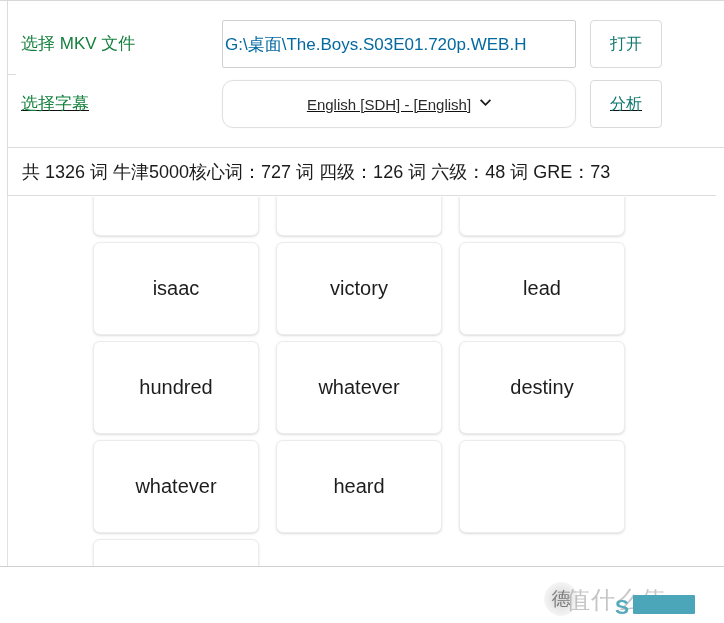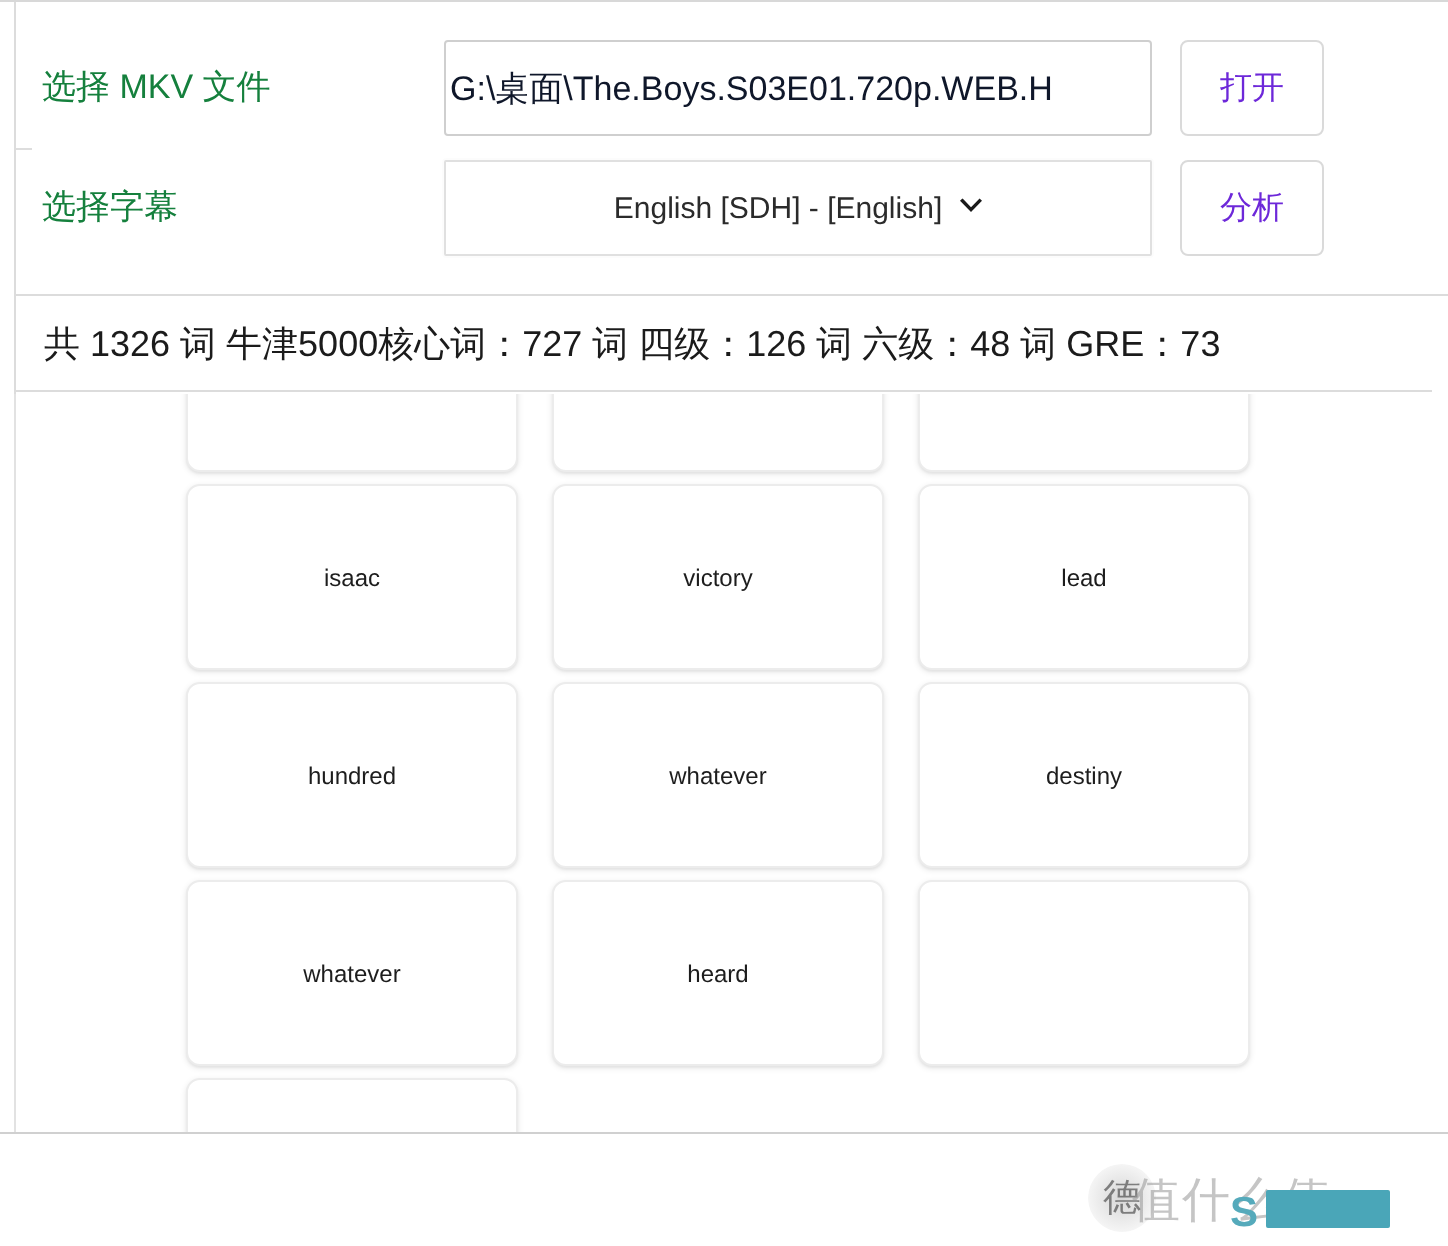--- a/index.html
+++ b/index.html
@@ -61,21 +61,21 @@
   }
   .form-row {
     position: absolute;
     left: 0;
     width: 100%;
     height: 60px;
     display: flex;
     align-items: center;
   }
   .form-row.row1 { top: 12px; }
-  .form-row.row2 { top: 72px; }
+  .form-row.row2 { top: 72px; text-decoration: underline; }
 
   .row-sep {
     position: absolute;
     left: 0;
     top: 72px;
     width: 8px;
     height: 1px;
     background: #dddddd;
   }
 
@@ -91,31 +91,31 @@
 
   .path-input {
     width: 354px;
     height: 48px;
     box-sizing: border-box;
     border: 1px solid #cfcfcf;
     border-radius: 2px;
     background: #ffffff;
     font-family: "Liberation Sans", "DejaVu Sans", sans-serif;
     font-size: 17px;
-    color: #0f172a;
+    color: #0369a1;
     padding: 0 0 0 2px;
     outline: none;
   }
 
   .sub-select {
     width: 354px;
     height: 48px;
     box-sizing: border-box;
     border: 1px solid #e0e0e0;
-    border-radius: 1px;
+    border-radius: 11px;
     background: #ffffff;
     display: flex;
     align-items: center;
     justify-content: center;
     gap: 9px;
     font-size: 15px;
     color: #2b2b2b;
     cursor: pointer;
     box-shadow: 0 0 0 1px rgba(0,0,0,0.01);
   }
@@ -131,21 +131,21 @@
   .action-btn {
     margin-left: 14px;
     width: 72px;
     height: 48px;
     box-sizing: border-box;
     border: 1px solid #dadada;
     border-radius: 4px;
     background: #ffffff;
     font-family: "Liberation Sans", "DejaVu Sans", sans-serif;
     font-size: 16px;
-    color: #6d28d9;
+    color: #0f766e;
     cursor: pointer;
     display: flex;
     align-items: center;
     justify-content: center;
   }
 
   
   .stats-bar {
     position: absolute;
     left: 8px;
@@ -196,21 +196,21 @@
     height: 93px;
     margin-bottom: 6px;
     box-sizing: border-box;
     background: #ffffff;
     border: 1px solid #ececec;
     border-radius: 7px;
     box-shadow: 0 1px 3px rgba(0,0,0,0.10), 0 1px 1px rgba(0,0,0,0.04);
     display: flex;
     align-items: center;
     justify-content: center;
-    font-size: 12px;
+    font-size: 20px;
     color: #1d1d1d;
     cursor: pointer;
     user-select: none;
   }
 
   
   .scroll-track {
     position: absolute;
     right: 0px;
     top: 196px;

